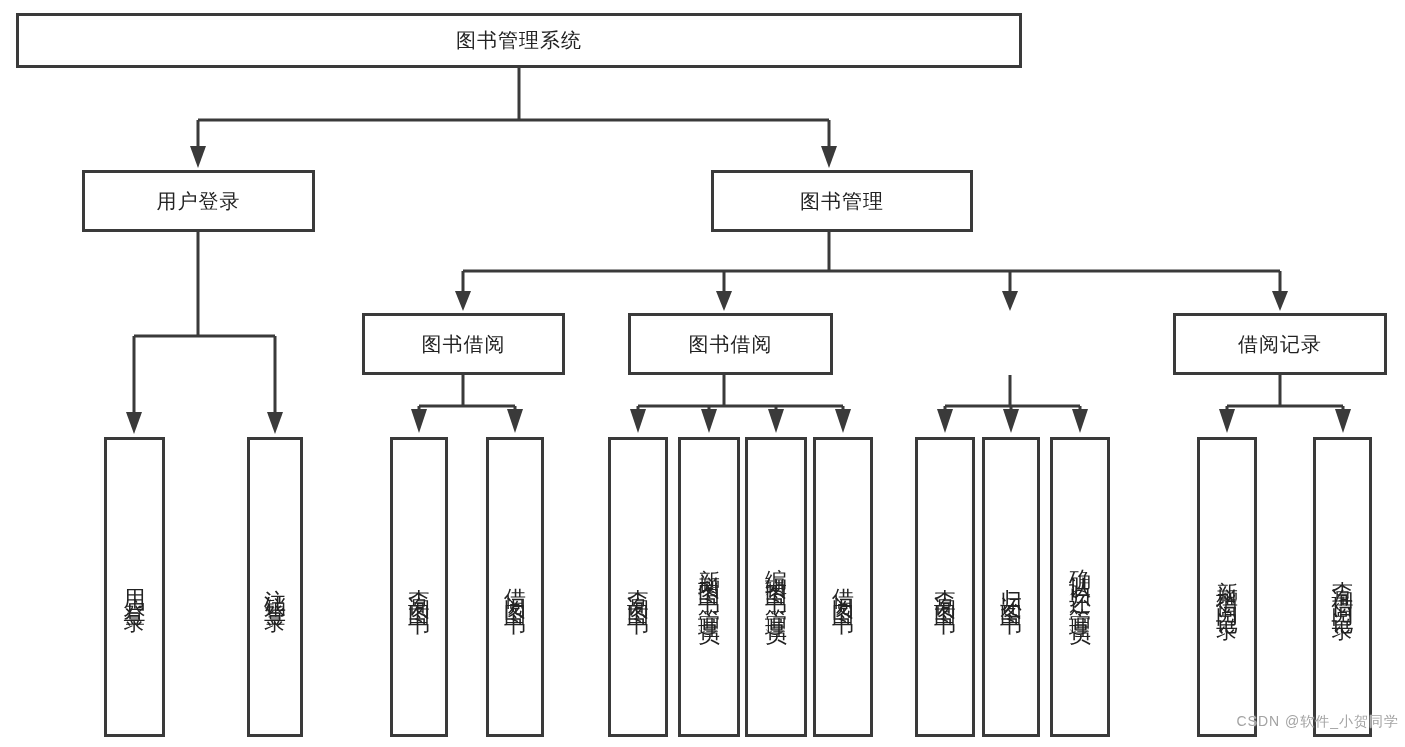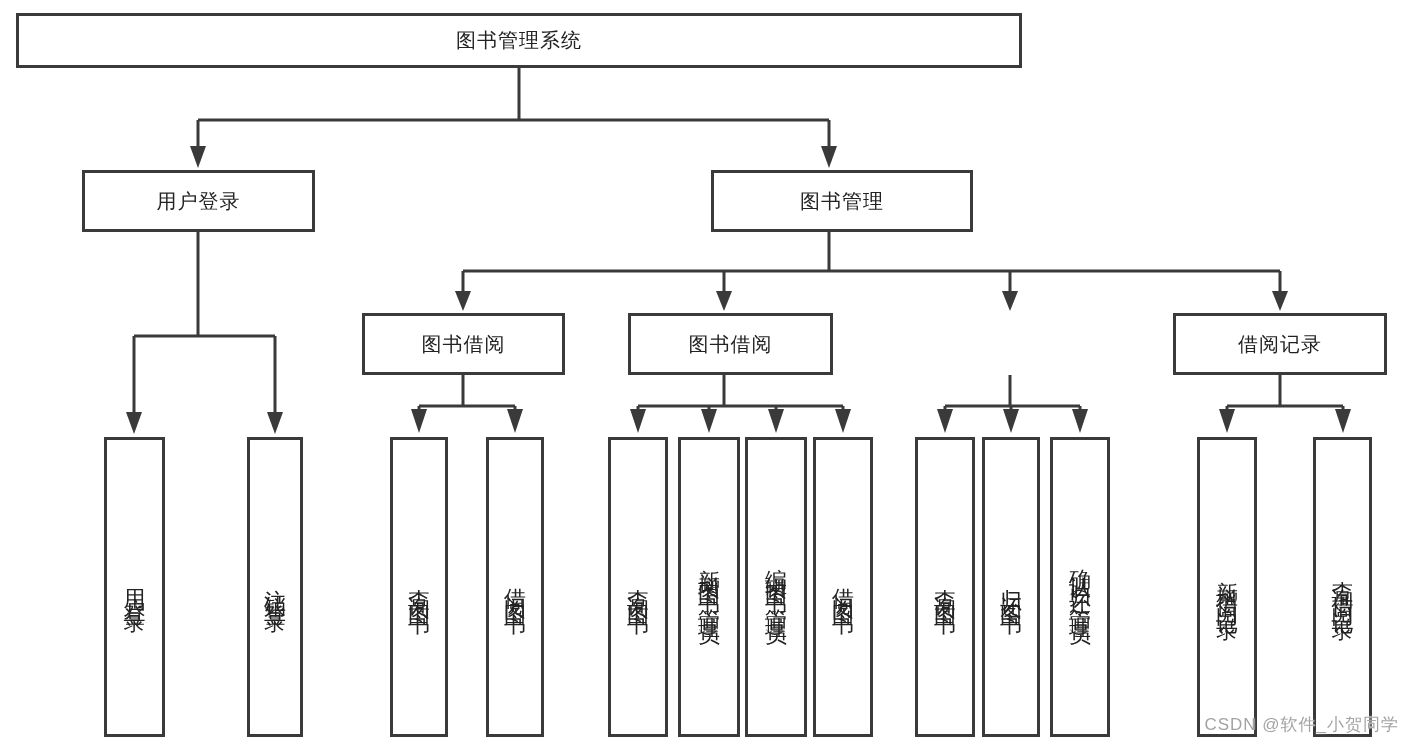--- a/index.html
+++ b/index.html
@@ -54,21 +54,21 @@
     font-size: 22px;
     letter-spacing: 8px;
     line-height: 1;
     color: var(--text);
     white-space: nowrap;
   }
   .watermark {
     position: absolute;
     right: 6px;
     top: 713px;
-    font-size: 17px;
+    font-size: 14px;
     color: var(--wm);
     z-index: 2;
     letter-spacing: 1px;
     text-shadow: 0 0 2px #ffffff, 0 0 1px #ffffff;
   }
 </style>
 </head>
 <body>
 
 <div class="canvas">

